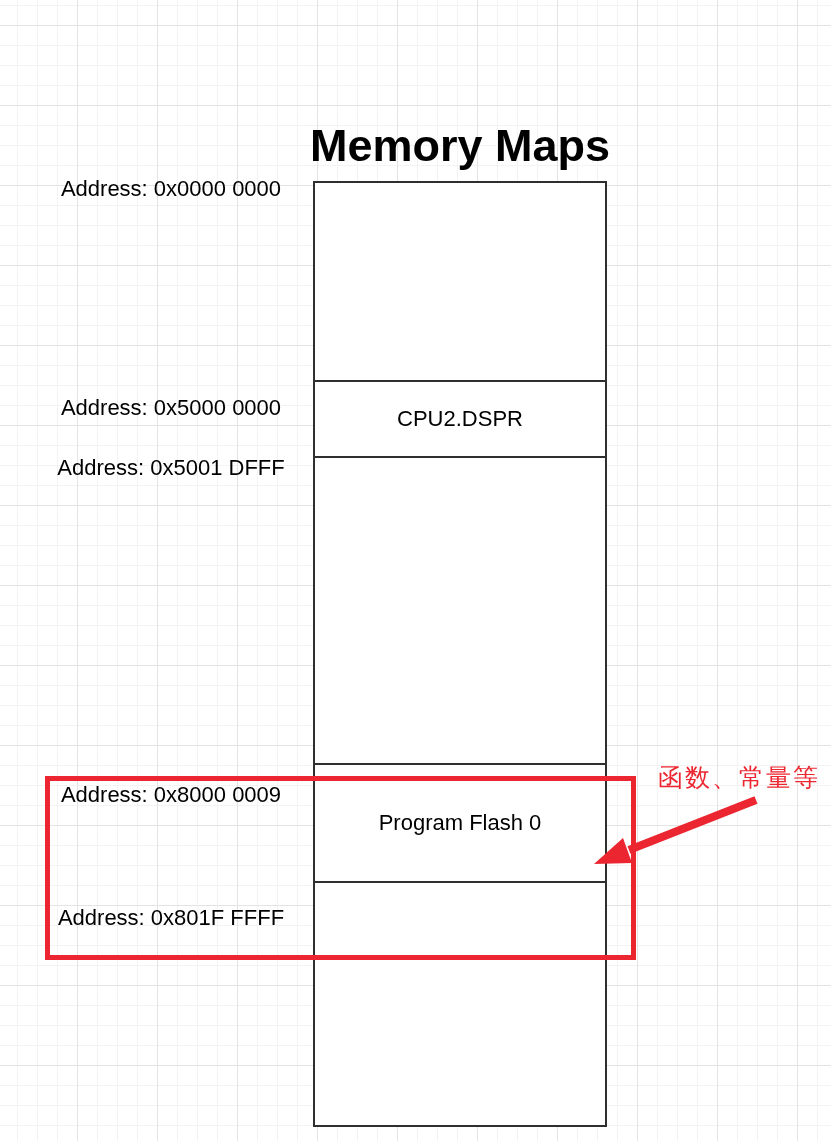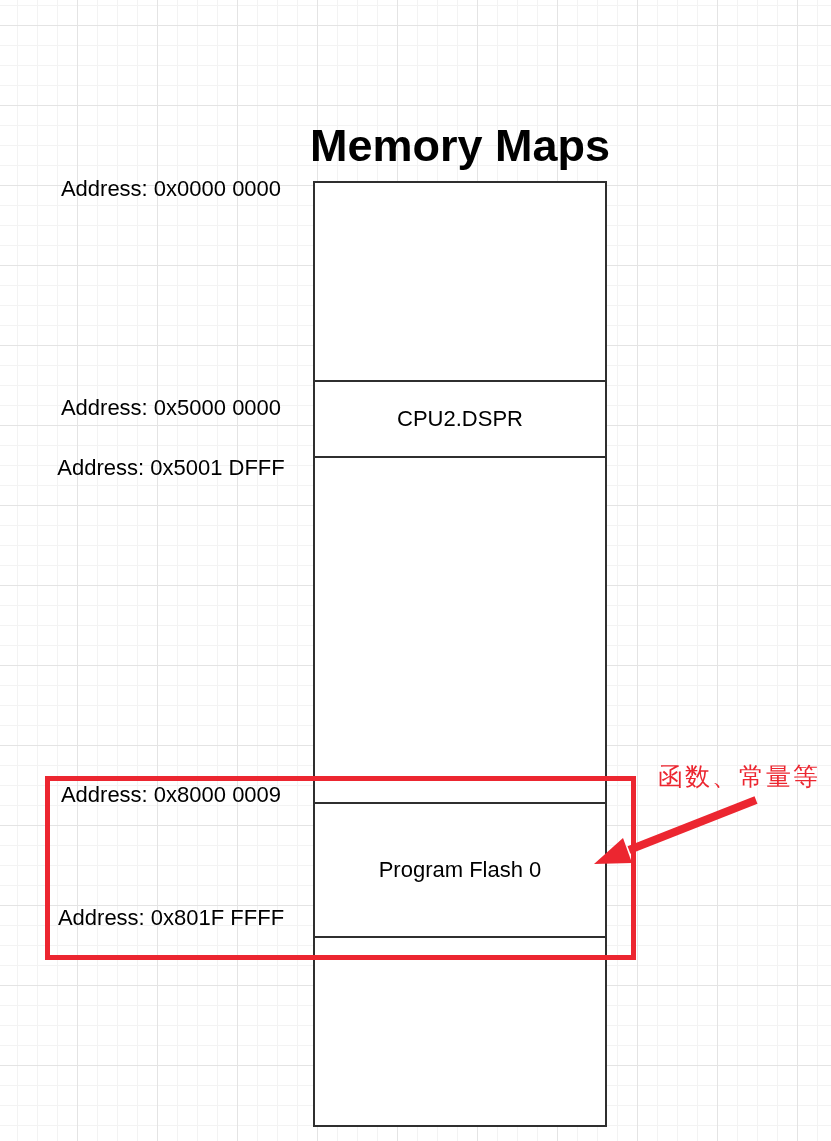--- a/index.html
+++ b/index.html
@@ -54,21 +54,21 @@
     width: 294px;
     border: 2px solid #2f2f2f;
     box-sizing: border-box;
     background: #ffffff;
     display: flex;
     align-items: center;
     justify-content: center;
     font-size: 22px;
   }
   .block-cpu   { top: 380px; height: 78px; }
-  .block-flash { top: 802px; height: 136px; }
+  .block-flash { top: 763px; height: 120px; }
 
   .addr-label {
     position: absolute;
     left: 40px;
     width: 262px;
     text-align: center;
     font-size: 22px;
     line-height: 26px;
     white-space: nowrap;
   }
@@ -90,21 +90,20 @@
   }
   .annotation {
     position: absolute;
     left: 658px;
     top: 762px;
     font-size: 25px;
     line-height: 30px;
     letter-spacing: 2px;
     color: var(--red, #ec2630);
     white-space: nowrap;
-    font-family: Liberation Serif, serif;
   }
   .arrow-layer {
     position: absolute;
     left: 0;
     top: 0;
     width: 831px;
     height: 1141px;
     pointer-events: none;
   }
 </style>

